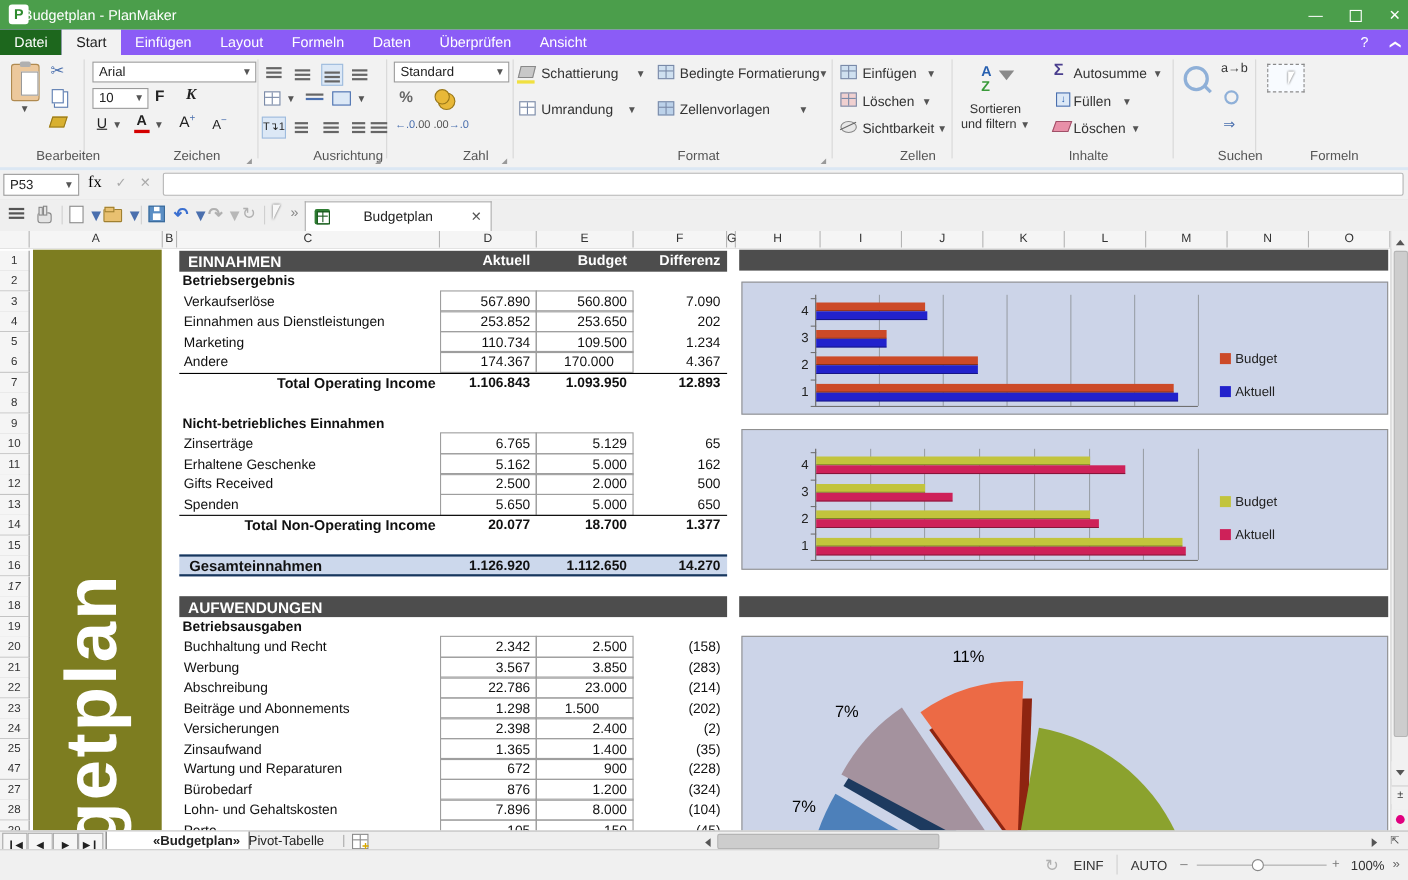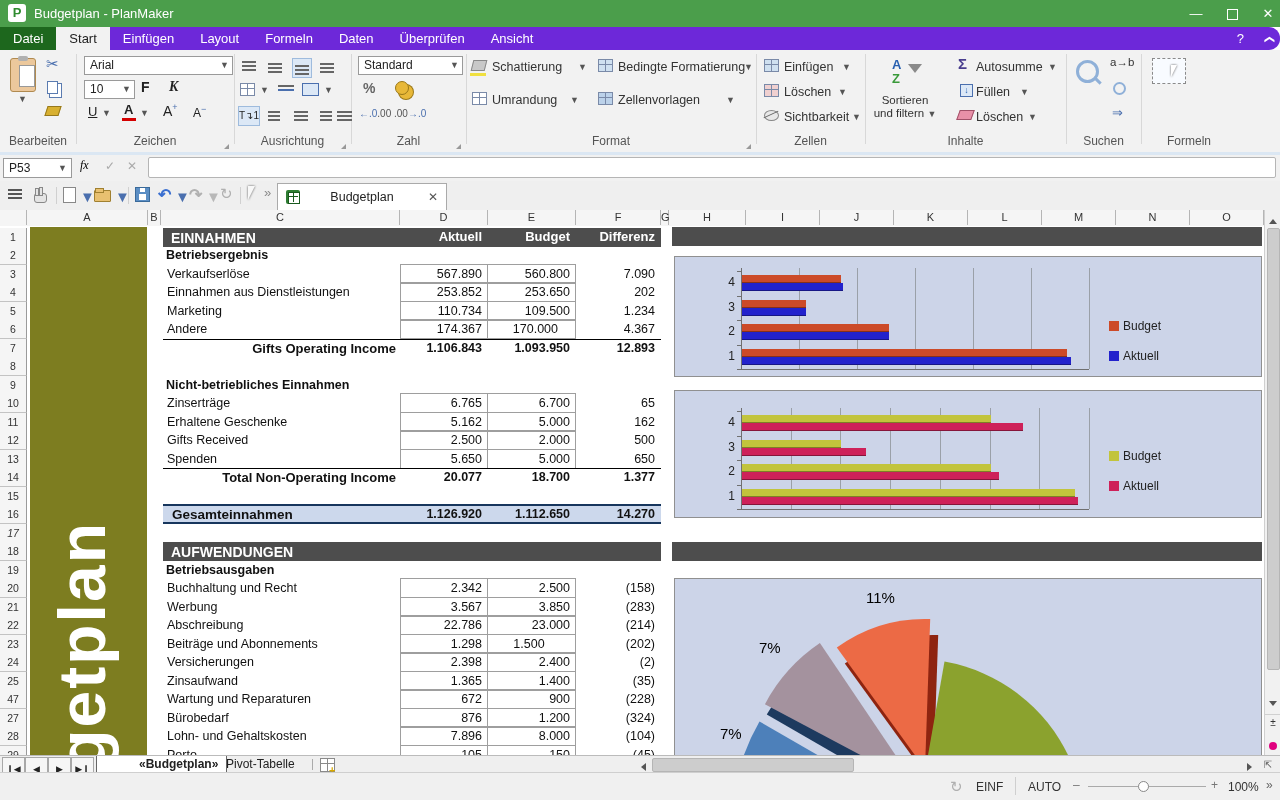--- a/index.html
+++ b/index.html
@@ -3,33 +3,33 @@
 <meta charset="utf-8">
 <style>
   html,body{margin:0;padding:0;background:#222;}
   .screen{position:relative;width:1280px;height:800px;overflow:hidden;
           font-family:"Liberation Sans",sans-serif;background:#fff;color:#222;}
   .abs{position:absolute;}
   
   .titlebar{position:absolute;top:0;left:0;width:1280px;height:27px;background:#4b9e4b;}
   .appicon{position:absolute;top:4px;left:8px;width:18px;height:18px;background:#fff;border-radius:3px;
            color:#2f8b2f;font-weight:bold;font-size:13px;text-align:center;line-height:18px;}
-  .apptitle{position:absolute;top:6px;left:34px;color:#fff;font-size:13px;}
+  .apptitle{position:absolute;top:6px;left:21px;color:#fff;font-size:13px;}
   .winbtn{position:absolute;top:0;width:36px;height:27px;color:#fff;text-align:center;line-height:27px;font-size:13px;}
   .maxbox{display:inline-block;width:9px;height:9px;border:1px solid #fff;vertical-align:middle;}
   
-  .menubar{position:absolute;top:27px;left:0;width:1280px;height:23px;background:#6d28d9;display:flex;border-radius:11px;}
+  .menubar{position:absolute;top:27px;left:0;width:1280px;height:23px;background:#8b5cf6;display:flex;}
   .mtab{height:23px;line-height:23px;padding:0 13px;color:#fff;font-size:13px;}
   .mtab.file{background:#1d671d;}
   .mtab.active{background:#f2f2f2;color:#222;}
   .menuright{position:absolute;right:8px;top:0;height:23px;color:#fff;font-size:13px;line-height:23px;}
   
   .ribbon{position:absolute;top:50px;left:0;width:1280px;height:102px;background:#f2f2f2;border-bottom:3px solid #dbe7f3;}
   .vsep{position:absolute;top:4px;height:90px;width:1px;background:#d8d8d8;}
-  .rgl{position:absolute;top:84px;height:15px;font-size:12px;color:#555;text-align:center;}
+  .rgl{position:absolute;top:84px;height:15px;font-size:12px;color:#555;text-align:center;padding-left:24px;}
   .corner{position:absolute;top:94px;width:0;height:0;border-left:5px solid transparent;border-bottom:5px solid #999;}
   .combo{position:absolute;background:#fff;border:1px solid #9a9a9a;font-size:12px;line-height:17px;padding-left:5px;color:#222;}
   .combo .arr{position:absolute;right:3px;top:0;color:#555;font-size:9px;}
   .ribtxt{position:absolute;font-size:12.5px;color:#333;line-height:20px;}
   .darr{color:#555;font-size:9px;}
   .icx{position:absolute;}
   .lines{position:absolute;width:14px;height:2px;background:#666;box-shadow:0 4px 0 #666,0 8px 0 #666;}
   .gridic{position:absolute;width:13px;height:11px;border:1px solid #7a8aa8;background:
      linear-gradient(#fff,#fff);}
   .gridic:before{content:"";position:absolute;left:0;right:0;top:4px;height:1px;background:#7a8aa8;}
@@ -250,21 +250,21 @@
       <div class="abs" style="left:18px;top:6px;width:0;height:0;border-left:6px solid #fff;border-right:6px solid transparent;border-bottom:12px solid transparent;border-top:0;filter:drop-shadow(0 0 1px #555);"></div>
     </div>
     <div class="rgl" style="left:1141px;width:96px;">Formeln</div>
   </div>
 
   <div class="fbar">
     <div class="namebox">
       <span>P53</span>
       <span class="abs" style="right:4px;top:0;font-size:9px;color:#555;">▼</span>
     </div>
-    <div class="abs" style="left:80px;top:3px;font-size:12px;font-style:italic;color:#000000;font-family:'Liberation Serif',serif;">fx</div>
+    <div class="abs" style="left:80px;top:3px;font-size:15px;color:#000000;font-family:'Liberation Serif',serif;">fx</div>
     <div class="abs" style="left:105px;top:4px;color:#aaa;font-size:12px;">✓</div>
     <div class="abs" style="left:127px;top:4px;color:#aaa;font-size:12px;">✕</div>
     <div class="finput"><span></span></div>
   </div>
 
   <div class="tbar">
     <div class="tico" style="left:8px;top:8px;width:14px;height:2px;background:#555;box-shadow:0 4px 0 #555,0 8px 0 #555;"></div>
     <div class="tico" style="left:34px;top:7px;width:11px;height:13px;">
       <div class="abs" style="left:0;top:5px;width:11px;height:8px;background:#e4e4e4;border:1px solid #888;border-radius:3px;"></div>
       <div class="abs" style="left:1px;top:0;width:2px;height:6px;background:#e4e4e4;border:1px solid #888;"></div>
@@ -400,34 +400,34 @@
         <div class="trow" style="top:94px;height:19px;">
           <div class="lbl" style="left:167px;top:0;">Andere</div>
           <div class="cellbox" style="left:400px;top:-1px;width:86px;height:18px;"></div>
           <div class="cellbox" style="left:487px;top:-1px;width:87px;height:18px;"></div>
           <div class="num" style="left:400px;top:0;width:82px;">174.367</div>
           <div class="num" style="left:476px;top:0;width:82px;">170.000</div>
           <div class="num" style="left:576px;top:0;width:79px;">4.367</div>
         </div>
         <div class="trow" style="top:113px;height:19px;">
           <div class="abs" style="left:163px;top:0;width:498px;height:1px;background:#000;"></div>
-          <div class="num" style="left:167px;top:1px;width:229px;text-align:right;font-weight:bold;font-size:13px;">Gifts Operating Income</div>
+          <div class="num" style="left:167px;top:1px;width:229px;text-align:right;font-weight:bold;font-size:13px;">Total Operating Income</div>
           <div class="num" style="left:400px;top:0;width:82px;font-weight:bold;">1.106.843</div>
           <div class="num" style="left:488px;top:0;width:82px;font-weight:bold;">1.093.950</div>
           <div class="num" style="left:576px;top:0;width:79px;font-weight:bold;">12.893</div>
         </div>
         <div class="trow" style="top:150px;height:19px;">
           <div class="lbl" style="left:166px;top:0;font-weight:bold;">Nicht-betriebliches Einnahmen</div>
         </div>
         <div class="trow" style="top:168px;height:19px;">
           <div class="lbl" style="left:167px;top:0;">Zinserträge</div>
           <div class="cellbox" style="left:400px;top:-1px;width:86px;height:18px;"></div>
           <div class="cellbox" style="left:487px;top:-1px;width:87px;height:18px;"></div>
           <div class="num" style="left:400px;top:0;width:82px;">6.765</div>
-          <div class="num" style="left:488px;top:0;width:82px;">6.700</div>
+          <div class="num" style="left:488px;top:0;width:82px;">5.129</div>
           <div class="num" style="left:576px;top:0;width:79px;">65</div>
         </div>
         <div class="trow" style="top:187px;height:19px;">
           <div class="lbl" style="left:167px;top:0;">Erhaltene Geschenke</div>
           <div class="cellbox" style="left:400px;top:-1px;width:86px;height:18px;"></div>
           <div class="cellbox" style="left:487px;top:-1px;width:87px;height:18px;"></div>
           <div class="num" style="left:400px;top:0;width:82px;">5.162</div>
           <div class="num" style="left:488px;top:0;width:82px;">5.000</div>
           <div class="num" style="left:576px;top:0;width:79px;">162</div>
         </div>

